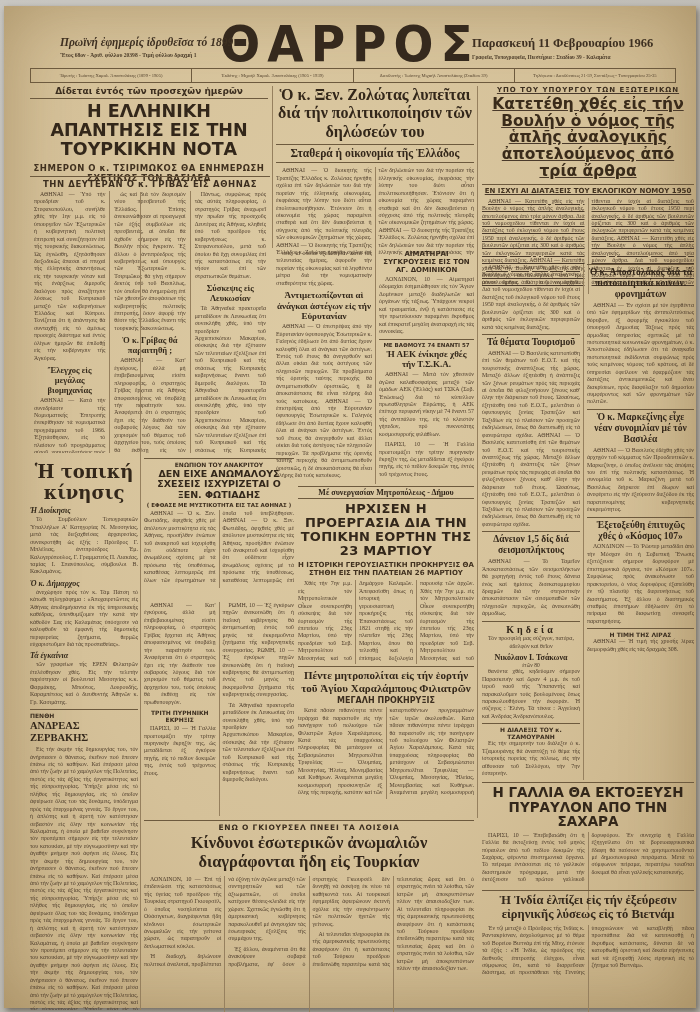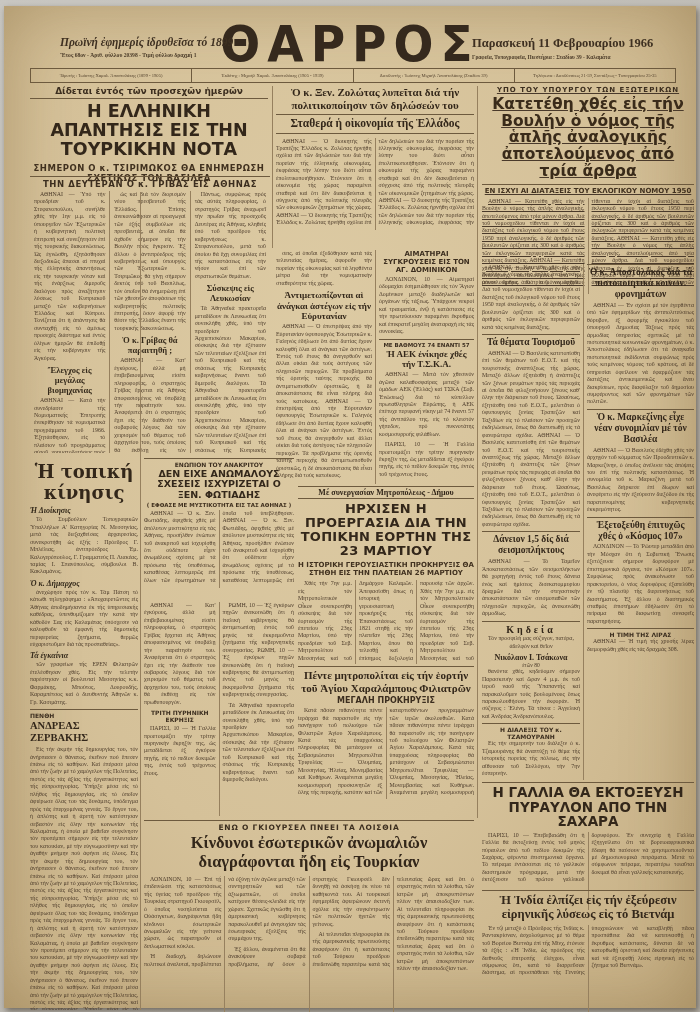--- a/index.html
+++ b/index.html
@@ -66,21 +66,21 @@
 
   <div class="abs" style="left:26px;top:80px;width:238px;">
     <div class="kick rule-b" style="font-size:9px;padding-bottom:2px;">Δίδεται ἐντός τῶν προσεχῶν ἡμερῶν</div>
     <div class="hl" style="font-size:17.5px;margin-top:3px;">Η ΕΛΛΗΝΙΚΗ ΑΠΑΝΤΗΣΙΣ ΕΙΣ ΤΗΝ ΤΟΥΡΚΙΚΗΝ ΝΟΤΑ</div>
     <div class="deck" style="font-size:8.5px;margin-top:4px;letter-spacing:.5px;">ΣΗΜΕΡΟΝ Ο κ. ΤΣΙΡΙΜΩΚΟΣ ΘΑ ΕΝΗΜΕΡΩΣΗ ΣΧΕΤΙΚΩΣ ΤΟΝ ΒΑΣΙΛΕΑ</div>
   </div>
 
   <div class="vr" style="left:268px;top:80px;height:162px;"></div>
 
   <div class="abs" style="left:272px;top:80px;width:198px;">
-    <div class="hl-serif" style="font-size:11px;font-family:Liberation Serif, serif;">Ὁ κ. Ξεν. Ζολώτας λυπεῖται διά τήν πολιτικοποίησιν τῶν δηλώσεών του</div>
+    <div class="hl-serif" style="font-size:16px;font-family:Liberation Serif, serif;">Ὁ κ. Ξεν. Ζολώτας λυπεῖται διά τήν πολιτικοποίησιν τῶν δηλώσεών του</div>
     <div class="hl-serif rule-t rule-b" style="font-size:11.5px;margin-top:3px;padding:2px 0;">Σταθερά ἡ οἰκονομία τῆς Ἑλλάδος</div>
     <div class="cols2 fill" style="height:92px;margin-top:4px;">
       <p class="p">ΑΘΗΝΑΙ — Ὁ διοικητής τῆς Τραπέζης Ἑλλάδος κ. Ζολώτας ἠρνήθη σχόλια ἐπί τῶν δηλώσεών του διά τήν πορείαν τῆς ἑλληνικῆς οἰκονομίας, ἐκφράσας τήν λύπην του διότι αὗται ἐπολιτικοποιήθησαν. Ἐτόνισεν ὅτι ἡ οἰκονομία τῆς χώρας παραμένει σταθερά καί ὅτι δέν διακυβεύεται ἡ σύγχυσις ἀπό τῆς πολιτικῆς πλευρᾶς τῶν οἰκονομικῶν ζητημάτων τῆς χώρας. ΑΘΗΝΑΙ — Ὁ διοικητής τῆς Τραπέζης Ἑλλάδος κ. Ζολώτας ἠρνήθη σχόλια ἐπί τῶν δηλώσεών του διά τήν πορείαν τῆς ἑλληνικῆς οἰκονομίας, ἐκφράσας τήν λύπην του διότι αὗται ἐπολιτικοποιήθησαν. Ἐτόνισεν ὅτι ἡ οἰκονομία τῆς χώρας παραμένει σταθερά καί ὅτι δέν διακυβεύεται ἡ σύγχυσις ἀπό τῆς πολιτικῆς πλευρᾶς τῶν οἰκονομικῶν ζητημάτων τῆς χώρας. ΑΘΗΝΑΙ — Ὁ διοικητής τῆς Τραπέζης Ἑλλάδος κ. Ζολώτας ἠρνήθη σχόλια ἐπί τῶν δηλώσεών του διά τήν πορείαν τῆς ἑλληνικῆς οἰκονομίας, ἐκφράσας τήν λύπην του διότι αὗται ἐπολιτικοποιήθησαν. Ἐτόνισεν ὅτι ἡ οἰκονομία τῆς χώρας παραμένει σταθερά καί ὅτι δέν διακυβεύεται ἡ σύγχυσις ἀπό τῆς πολιτικῆς πλευρᾶς τῶν οἰκονομικῶν ζητημάτων τῆς χώρας.</p>
     </div>
   </div>
 
   <div class="vr" style="left:473px;top:80px;height:732px;"></div>
 
   <div class="abs" style="left:478px;top:80px;width:212px;text-decoration:underline;">
     <div class="kick" style="font-size:7px;letter-spacing:1px;">ΥΠΟ ΤΟΥ ΥΠΟΥΡΓΟΥ ΤΩΝ ΕΞΩΤΕΡΙΚΩΝ</div>

